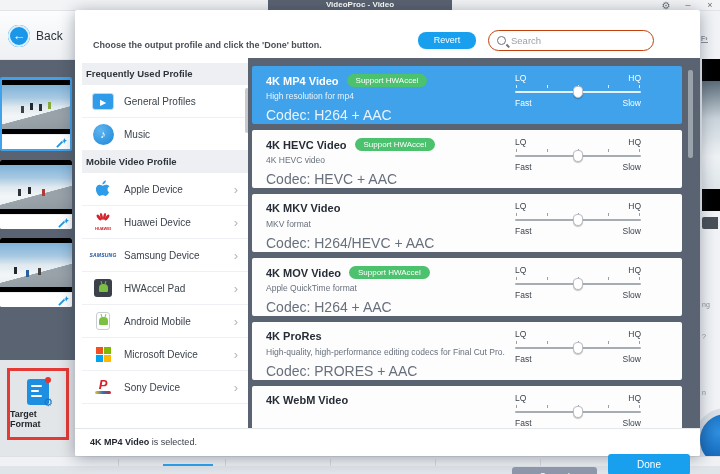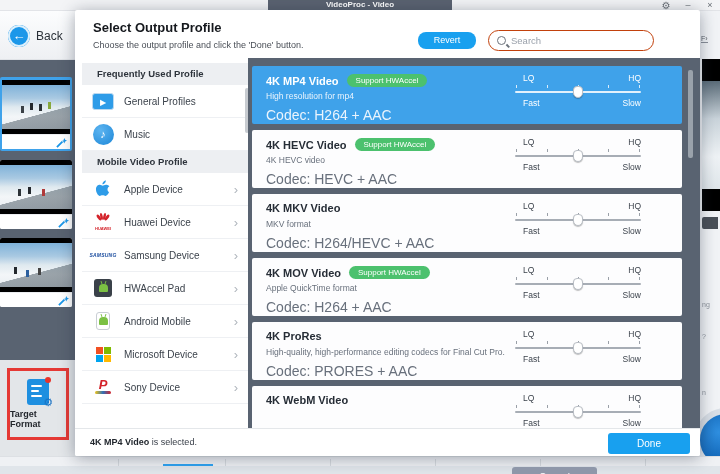--- a/index.html
+++ b/index.html
@@ -59,32 +59,32 @@
   
   .bottom-strip { position:absolute; left:0; top:456px; width:720px; height:18px; background:#eff1f4; border-top:1px solid #dde0e4; }
   .bottom-strip .seg { position:absolute; top:2px; width:1px; height:8px; background:#d6dade; }
   .bottom-blue { position:absolute; left:163px; top:7px; width:50px; height:3px; background:#2ea3f2; }
   .bottom-pad { position:absolute; left:0; top:466px; width:720px; height:8px; background:#e0e5ea; }
 
   
   .dialog { position:absolute; left:75px; top:10px; width:625px; height:446px; background:#fff; border-radius:2px; box-shadow:0 2px 16px rgba(30,40,60,.4); }
   .dlg-header { position:absolute; left:0; top:0; width:100%; height:48px; }
   .dlg-title { position:absolute; left:18px; top:10px; font-size:13px; font-weight:bold; color:#15181d; }
-  .dlg-sub { position:absolute; left:18px; top:30px; font-size:9px; color:#4a4f57; }
+  .dlg-sub { position:absolute; left:18px; top:30px; font-size:9px; color:#4a4f57;font-weight:bold; }
   .revert-btn { position:absolute; left:343px; top:22px; width:58px; height:17px; background:#18a0ef; color:#fff; font-size:9px; text-align:center; line-height:17px; border-radius:8px; cursor:pointer; }
   .search-box { position:absolute; left:413px; top:20px; width:166px; height:21px; border:1px solid #c2410c; border-radius:11px; background:#fff; display:flex; align-items:center; padding-left:8px; gap:5px; }
   .search-glass { width:9px; height:9px; border:1.5px solid #6b727b; border-radius:50%; position:relative; flex:0 0 auto; }
   .search-glass::after { content:""; position:absolute; left:8px; top:8px; width:4px; height:1.5px; background:#6b727b; transform:rotate(45deg); }
   .search-ph { font-size:9.5px; color:#9aa1ab; }
 
   .dlg-body { position:absolute; left:0; top:48px; width:100%; height:370px; overflow:hidden; }
 
   
   .sidebar { position:absolute; left:7px; top:5px; width:166px; height:365px; background:#fff; }
-  .side-header { height:22px; background:#edeff2; font-size:9.5px; font-weight:bold; color:#2e343c; line-height:22px; padding-left:15px; }
+  .side-header { height:22px; background:#edeff2; font-size:9.5px; font-weight:bold; color:#2e343c; line-height:22px; padding-left:4px; }
   .side-row { height:33px; display:flex; align-items:center; padding:0 8px 0 8px; border-bottom:1px solid #eef0f3; cursor:pointer; position:relative; }
   .s-icon { width:26px; height:24px; display:flex; align-items:center; justify-content:center; flex:0 0 auto; }
   .s-label { font-size:10px; color:#3c434c; margin-left:8px; flex:1; }
   .chev { font-size:13px; color:#b0b6bd; margin-right:2px; }
   .gp-icon { width:22px; height:17px; background:#2e9ce8; border-radius:3px; color:#fff; font-size:8px; line-height:17px; text-align:center; border:1px solid #bcd9f0; }
   .music-icon { width:21px; height:21px; border-radius:50%; background:radial-gradient(circle at 35% 30%, #5cb4f0, #1d87d8); color:#fff; font-size:11px; line-height:21px; text-align:center; }
   .samsung-text { font-size:5px; font-weight:bold; color:#1e4fa0; letter-spacing:.2px; font-style:italic; }
   .huawei-wrap { display:flex; flex-direction:column; align-items:center; }
   .huawei-text { font-size:4px; font-weight:bold; color:#d4232a; margin-top:1px; }
   .ms-grid { width:15px; height:15px; display:grid; grid-template-columns:7px 7px; grid-template-rows:7px 7px; gap:1px; }
@@ -107,39 +107,39 @@
   .card-title-row { position:absolute; left:14px; top:8px; display:flex; align-items:center; gap:8px; }
   .badge { background:#4cc16e; color:#fff; font-size:8px; padding:2px 9px; border-radius:9px;text-align:right; }
   .badge:empty { display:none; }
   .card-desc { position:absolute; left:14px; top:25px; font-size:8.5px; color:#68707c; }
   .card-codec { position:absolute; left:14px; top:41px; font-size:14px; color:#68707c; }
   .card-codec:empty { display:none; }
   .pcard.selected .card-name, .pcard.selected .card-desc, .pcard.selected .card-codec { color:#fff; }
   .pcard.selected .card-desc, .pcard.selected .card-codec { color:#eaf4fd; }
 
   .slider { position:absolute; left:263px; top:7px; width:126px; height:46px; }
-  .sl-row { display:flex; justify-content:space-between; font-size:8.5px; color:#3c434c;margin-left:8px; }
+  .sl-row { display:flex; justify-content:space-between; font-size:8.5px; color:#3c434c; }
   .sl-row.top { margin-bottom:2px; }
   .sl-row.bot { margin-top:5px; }
   .ticks { display:flex; justify-content:space-between; padding:0 1px; height:4px; }
   .ticks i { width:1px; height:3px; background:#9aa0a8; }
   .track { position:relative; height:2px; background:#a7adb5; border-radius:1px; margin-top:2px; }
   .sl-thumb { position:absolute; left:calc(50% - 5px); top:-5px; width:10px; height:12px; background:#fff; border:1px solid #b9bec5; border-radius:4px 4px 5px 5px; box-shadow:0 1px 1px rgba(0,0,0,.25); }
   .pcard.selected .sl-row { color:#fff; }
   .pcard.selected .ticks i { background:rgba(255,255,255,.8); }
   .pcard.selected .track { background:rgba(255,255,255,.85); }
   .plist-scroll { position:absolute; left:440px; top:12px; width:5px; height:88px; background:#9aa2ab; border-radius:2px; }
 
   
   .dlg-footer { position:absolute; left:0; top:418px; width:100%; height:28px; background:#fff; border-top:1px solid #e4e7ea; border-radius:0 0 2px 2px; }
   .foot-text { position:absolute; left:15px; top:8px; font-size:9px; color:#3a404a; }
   .foot-text b { font-weight:bold; color:#22272e; }
   .btn { position:absolute; top:4px; height:21px; border-radius:3px; color:#fff; font-size:10px; text-align:center; line-height:21px; cursor:pointer; }
   .btn-cancel { left:437px; width:85px; background:#8e97a9;margin-top:34px; }
-  .btn-done { left:533px; width:82px; background:#18a0ef; }
+  .btn-done { left:533px; width:82px; background:#18a0ef;margin-top:21px; }
 </style>
 </head>
 <body>
 
 <div class="titlebar">
   <div class="title-strip">VideoProc - Video</div>
   <div class="win-ctl ctl-gear">⚙</div>
   <div class="win-ctl ctl-min">–</div>
   <div class="win-ctl ctl-close">×</div>
 </div>
@@ -228,21 +228,20 @@
   <i class="seg" style="left:435px;"></i>
     <i class="seg" style="left:540px;"></i>
     <i class="seg" style="left:645px;"></i>
   <div class="bottom-blue"></div>
 </div>
 <div class="bottom-pad"></div>
 
 <div class="dialog">
 
   <div class="dlg-header">
-    <div class="dlg-title">Select Output Profile</div>
     <div class="dlg-sub">Choose the output profile and click the 'Done' button.</div>
     <div class="revert-btn">Revert</div>
     <div class="search-box">
       <span class="search-glass"></span>
       <span class="search-ph">Search</span>
     </div>
   </div>
 
   <div class="dlg-body">
 

